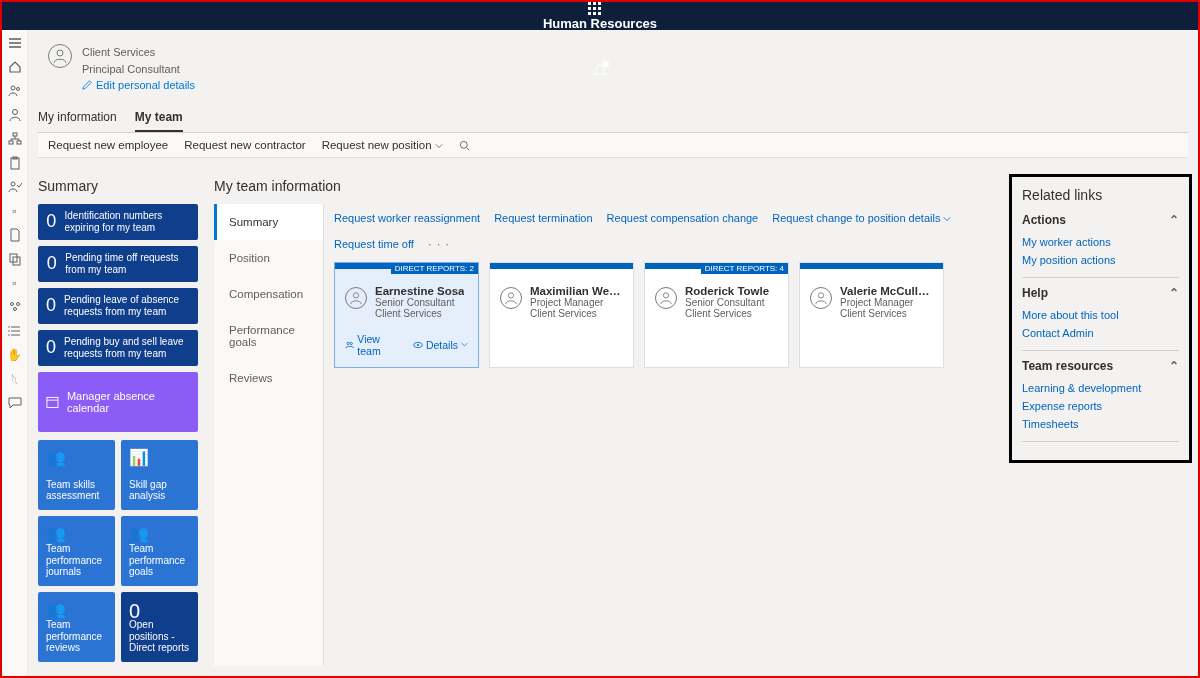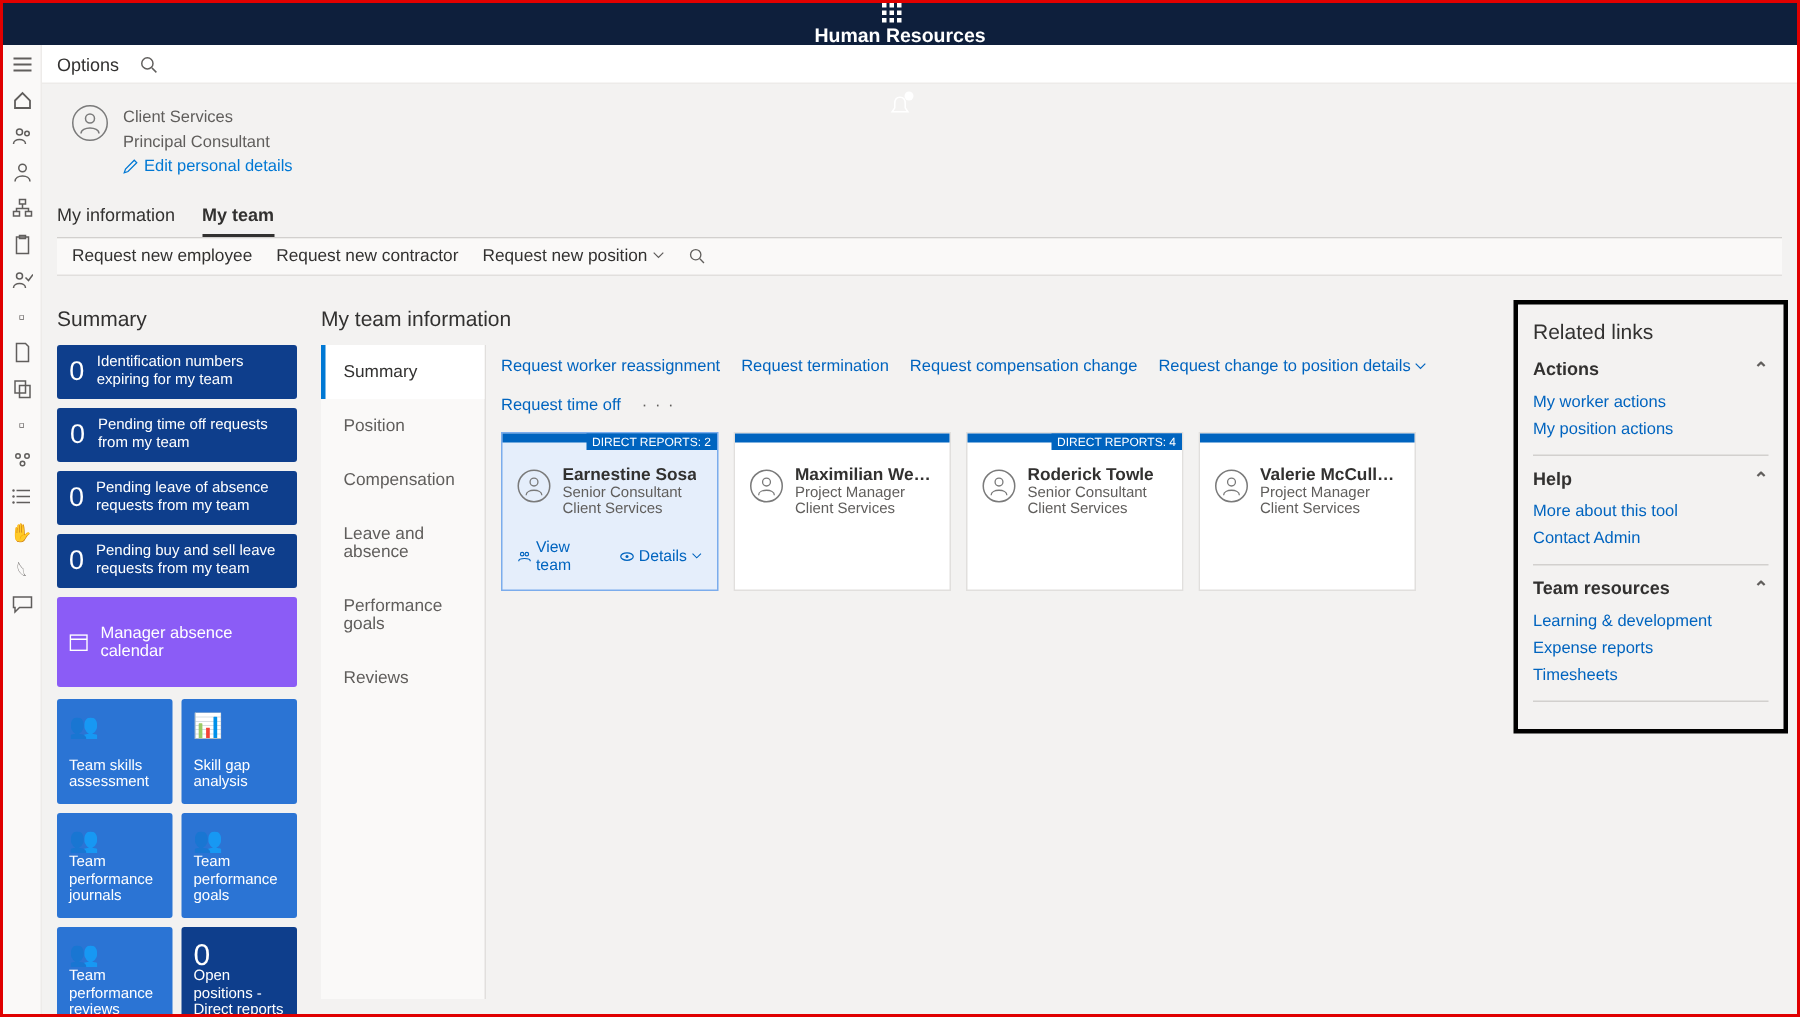--- a/index.html
+++ b/index.html
@@ -188,29 +188,20 @@
     <div class="ricon">✋</div>
     <div class="ricon">𓆩</div>
     <div class="ricon">
         <svg width="14" height="14" viewBox="0 0 14 14">
           <path d="M1 2 L13 2 L13 9 L5 9 L2 12 L2 9 L1 9 Z" fill="none" stroke="#605e5c"></path>
         </svg>
       </div>
   </div>
 
   <div class="main">
-    <div class="actionbar">
-      <span>Options</span>
-      <span class="search-icon">
-        <svg width="12" height="12" viewBox="0 0 16 16">
-            <circle cx="7" cy="7" r="5" stroke="#605e5c" stroke-width="1.3" fill="none"></circle>
-            <line x1="11" y1="11" x2="15" y2="15" stroke="#605e5c" stroke-width="1.3"></line>
-          </svg>
-      </span>
-    </div>
 
     <div class="content">
       <div style="flex:1; display:flex; flex-direction:column;">
         <div class="left-col">
           <div class="persona">
             <div class="persona-icon">
               <svg width="16" height="16" viewBox="0 0 16 16">
                   <circle cx="8" cy="5" r="3" fill="none" stroke="#7a7a7a"></circle>
                   <path d="M2 15 C2 10 14 10 14 15" fill="none" stroke="#7a7a7a"></path>
                 </svg>
@@ -298,21 +289,20 @@
             </div>
           </div>
 
           <div class="center-col">
             <div class="section-h">My team information</div>
             <div class="pivot-wrap">
               <div class="pivot-list">
                 <div class="pivot-item active">Summary</div>
                 <div class="pivot-item">Position</div>
                 <div class="pivot-item">Compensation</div>
-                <div class="pivot-item">Leave and absence</div>
                 <div class="pivot-item">Performance goals</div>
                 <div class="pivot-item">Reviews</div>
               </div>
               <div class="pivot-body">
                 <div class="link-row">
                   <span>Request worker reassignment</span>
                   <span>Request termination</span>
                   <span>Request compensation change</span>
                   <span><span>Request change to position details</span> <svg width="8" height="8" viewBox="0 0 10 10">
                         <path d="M1 3 L5 7 L9 3" fill="none" stroke="#0064bf"></path>

